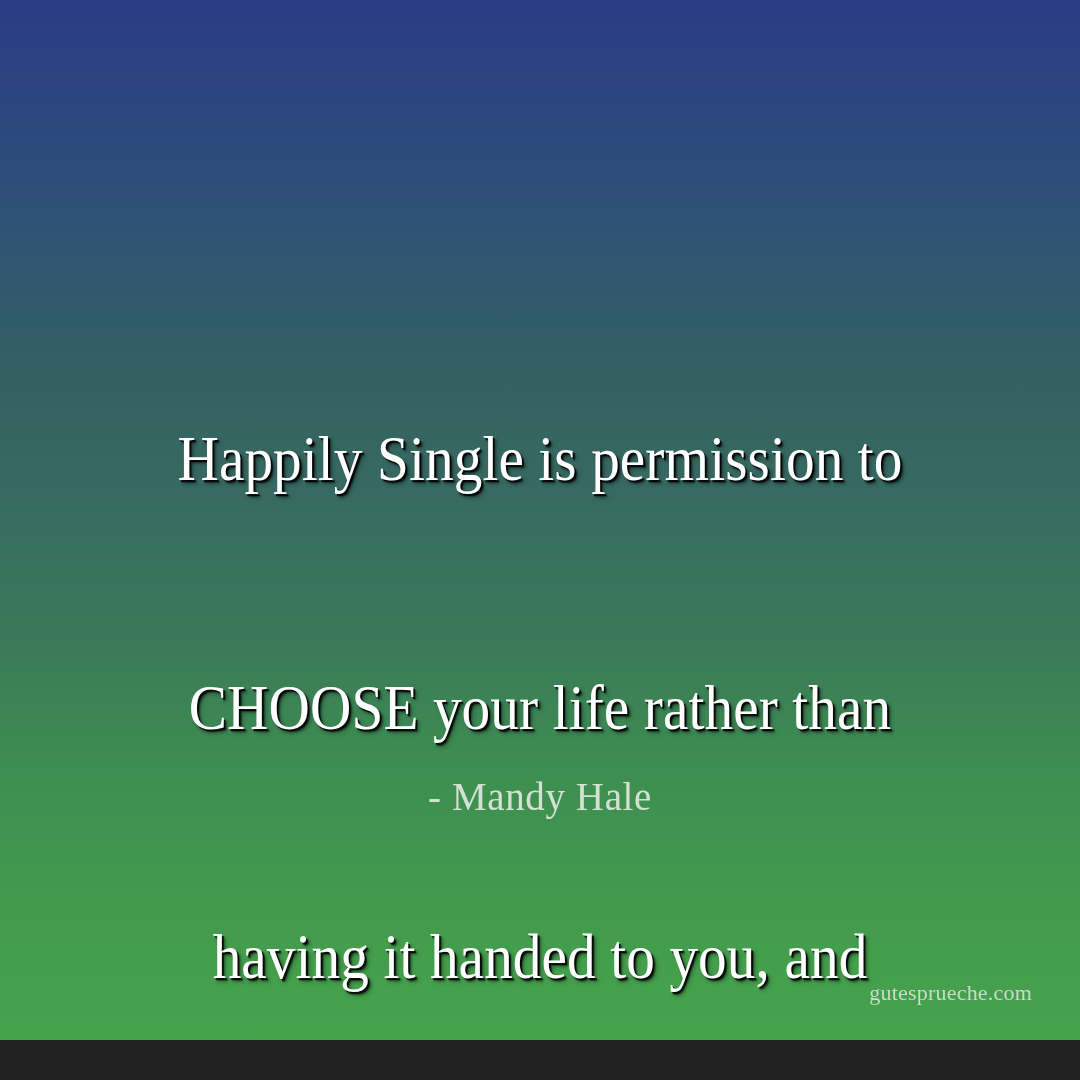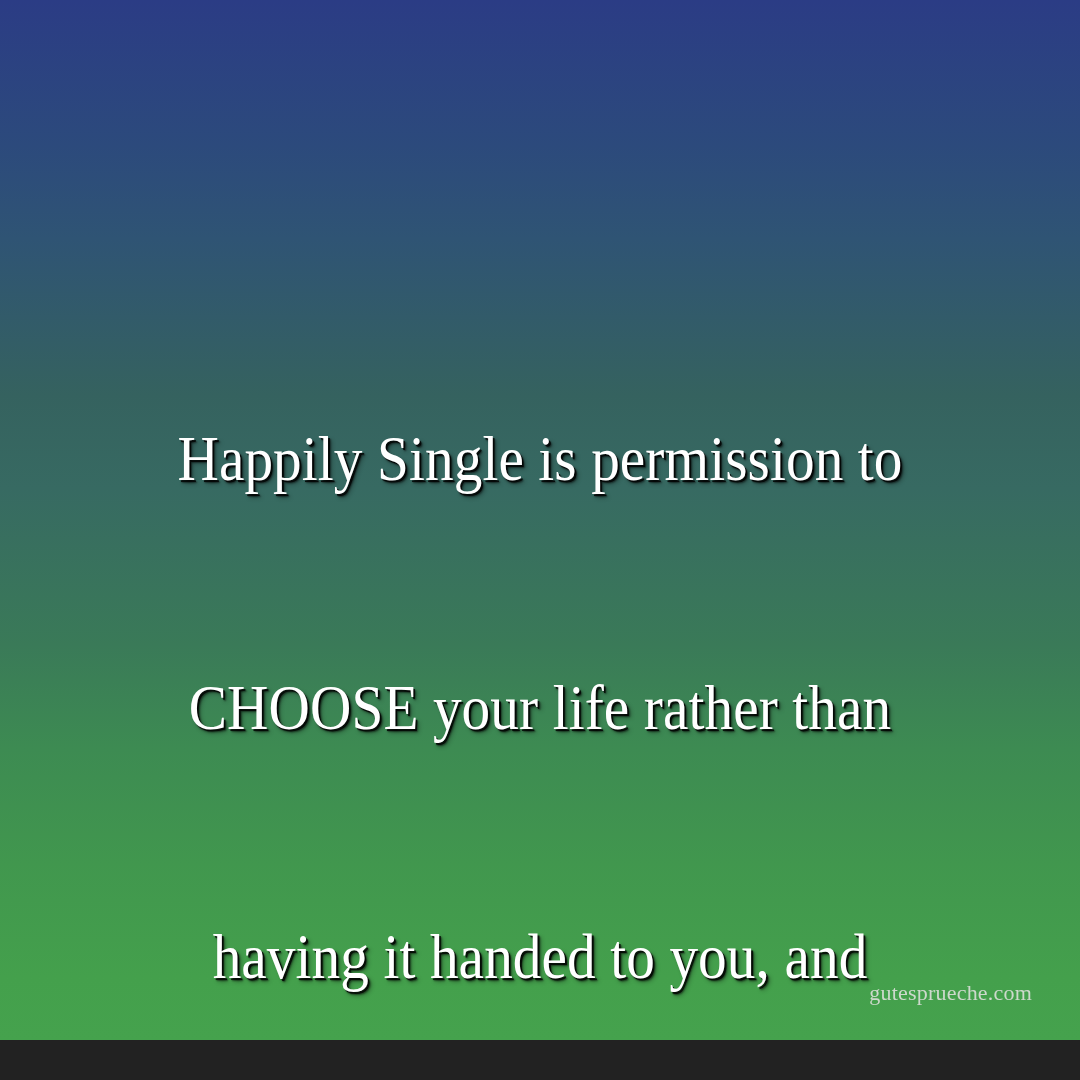--- a/index.html
+++ b/index.html
@@ -93,16 +93,17 @@
 
   <div id="quote-text">
     <span class="quote-line">Happily Single is permission to</span>
     <span class="quote-line">CHOOSE your life rather than</span>
     <span class="quote-line">having it handed to you, and</span>
     
     
     
   </div>
 
+  <div id="attribution">- Mandy Hale</div>
 
   <div id="watermark">gutesprueche.com</div>
 
 </div>
 
 </body></html>

